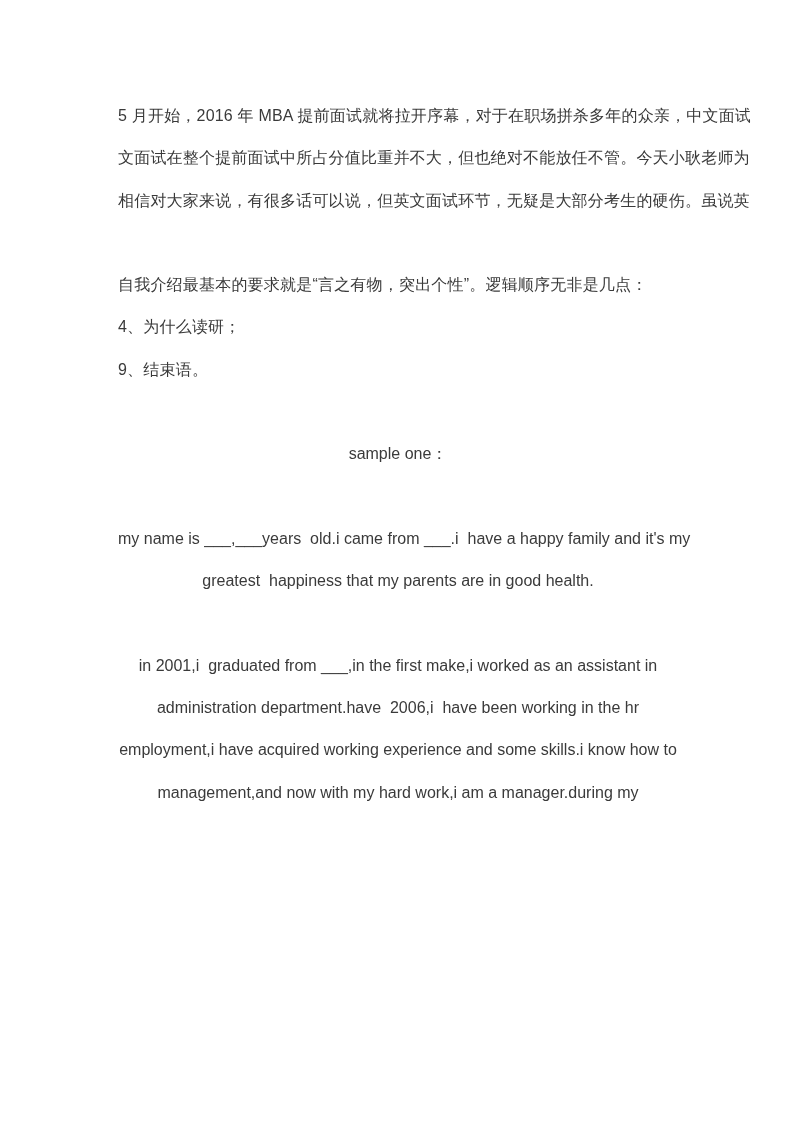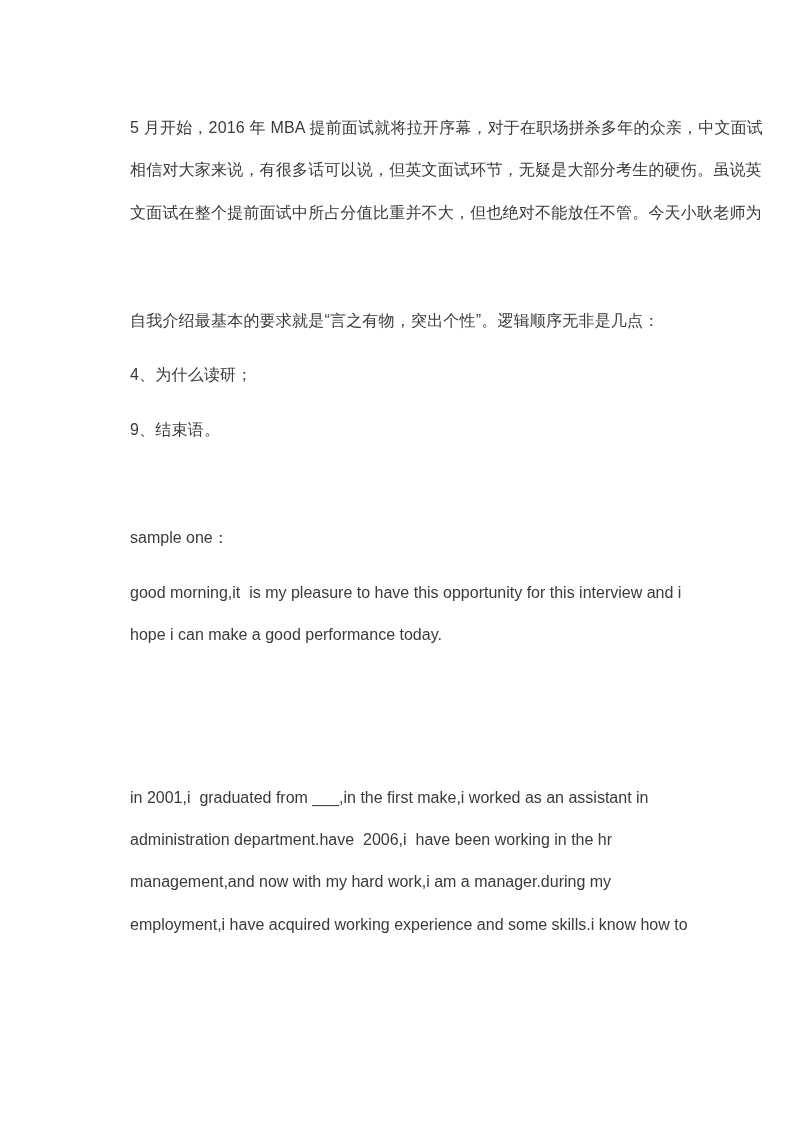--- a/index.html
+++ b/index.html
@@ -13,42 +13,43 @@
     height: 1123px;
     box-sizing: border-box;
     background: #ffffff;
     padding: 95px 116px 0 118px;
     overflow: hidden;
     font-family: "Liberation Sans", "DejaVu Sans", sans-serif;
     font-size: 16px;
     color: #3a3a3a;
   }
   .para {
-    margin: 12px;
+    margin: 0;
     padding: 0;
   }
   .line {
     height: 42.3px;
     line-height: 42.3px;
     white-space: pre;
     letter-spacing: 0.2px;
   }
   .line.en {
     letter-spacing: 0px;
+    text-align: center;
   }
 </style>
 </head>
 <body>
 
 <div class="page">
 
   <div class="para">
     <div class="line">5 月开始，2016 年 MBA 提前面试就将拉开序幕，对于在职场拼杀多年的众亲，中文面试</div>
+    <div class="line">文面试在整个提前面试中所占分值比重并不大，但也绝对不能放任不管。今天小耿老师为</div>
     <div class="line">相信对大家来说，有很多话可以说，但英文面试环节，无疑是大部分考生的硬伤。虽说英</div>
-    <div class="line">文面试在整个提前面试中所占分值比重并不大，但也绝对不能放任不管。今天小耿老师为</div>
   </div>
 
   <div class="para">
     <div class="line"></div>
   </div>
 
   <div class="para">
     <div class="line">自我介绍最基本的要求就是“言之有物，突出个性”。逻辑顺序无非是几点：</div>
   </div>
 
@@ -63,34 +64,34 @@
   </div>
 
   <div class="para">
     <div class="line"></div>
   </div>
 
   <div class="para">
     <div class="line en">sample one：</div>
   </div>
 
-  <div class="para">
-    <div class="line en">good morning,it  is my pleasure to have this opportunity for this interview and i</div>
-    <div class="line en">hope i can make a good performance today.</div>
-  </div>
 
   <div class="para">
     <div class="line"></div>
   </div>
 
+  <div class="para">
+    <div class="line en">my name is ___,___years  old.i came from ___.i  have a happy family and it's my</div>
+    <div class="line en">greatest  happiness that my parents are in good health.</div>
+  </div>
 
   <div class="para">
     <div class="line"></div>
   </div>
 
   <div class="para">
     <div class="line en">in 2001,i  graduated from ___,in the first make,i worked as an assistant in</div>
     <div class="line en">administration department.have  2006,i  have been working in the hr</div>
+    <div class="line en">employment,i have acquired working experience and some skills.i know how to</div>
     <div class="line en">management,and now with my hard work,i am a manager.during my</div>
-    <div class="line en">employment,i have acquired working experience and some skills.i know how to</div>
   </div>
 
 </div>
 
 </body></html>

